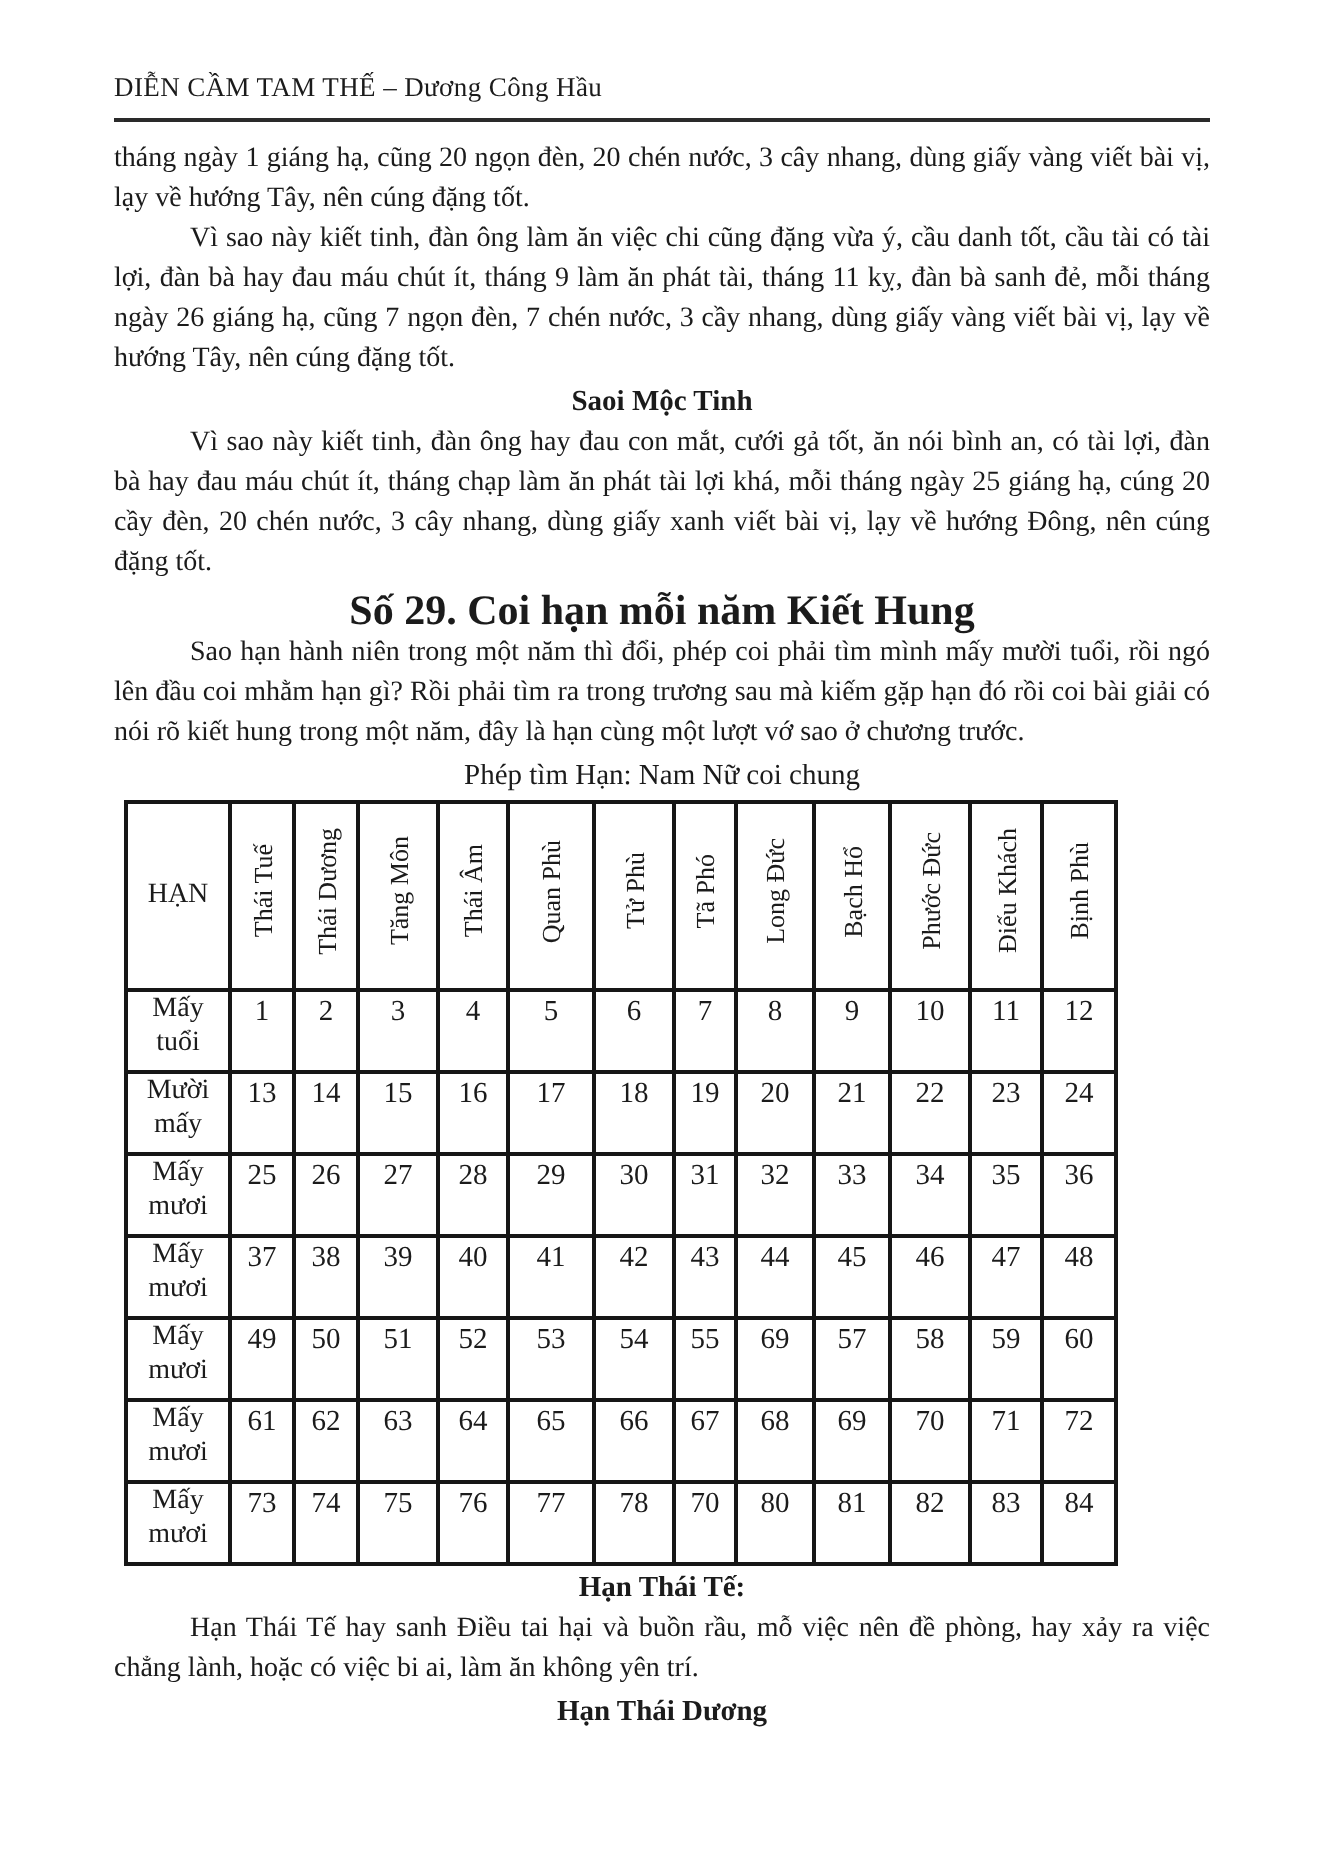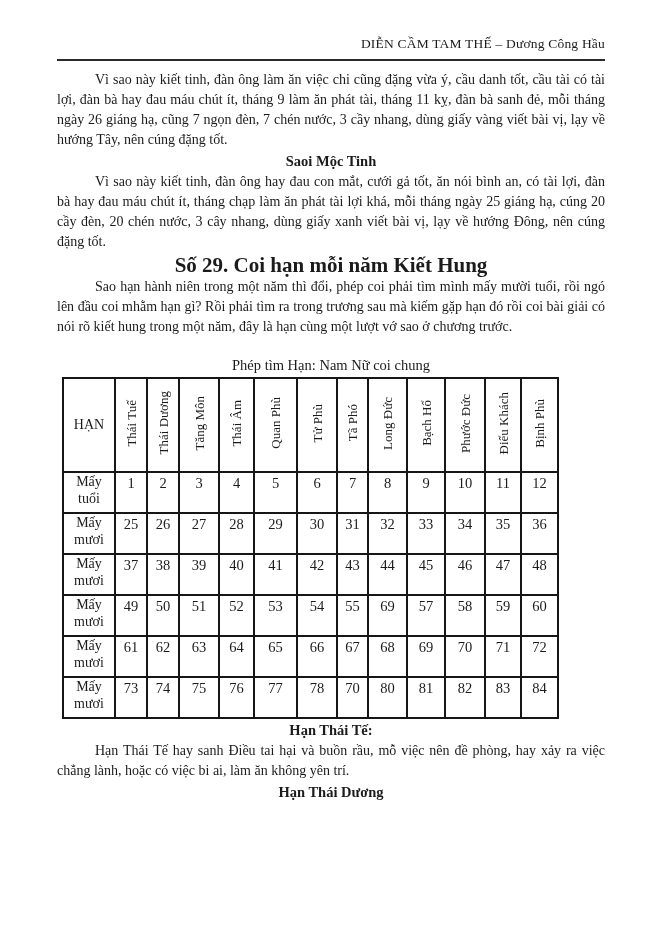--- a/index.html
+++ b/index.html
@@ -9,21 +9,21 @@
     margin:0 auto;
     background:#ffffff;
     box-sizing:border-box;
     padding:36px 56px 0 57px;
     font-family:"Liberation Serif","DejaVu Serif",serif;
     color:#1b1b1b;
     overflow:hidden;
   }
   
   .hdr{
-    display:flex;justify-content:flex-end;align-items:baseline;
+    display:flex;justify-content:space-between;align-items:baseline;
     font-size:13.5px;
     padding-bottom:7px;
     border-bottom:2px solid #2a2a2a;
   }
   .hdr-left{letter-spacing:.2px;}
   .hdr-right{display:flex;align-items:baseline;}
   .hdr-site{font-family:"Liberation Sans","DejaVu Sans",sans-serif;font-size:13px;}
   .hdr-page{margin-left:40px;font-size:13.5px;}
   
   .para{
@@ -34,21 +34,21 @@
   .indent{text-indent:38px;}
   h3.ctr{
     text-align:center;font-size:14.5px;font-weight:bold;
     margin:1px 0 1px 0;line-height:20px;
   }
   h2.ctr{
     text-align:center;font-size:21px;font-weight:bold;
     margin:2px 0 1px 0;line-height:22px;
   }
   .caption{
-    text-align:center;font-size:14.5px;line-height:20px;margin:18px 0 2px 0;
+    text-align:center;font-size:14.5px;line-height:20px;margin:1px 0 2px 0;
   }
   
   table.han{
     border-collapse:collapse;
     table-layout:fixed;
     margin-left:5px;
     width:492px;
   }
   table.han th,table.han td{
     border:2px solid #161616;
@@ -87,20 +87,21 @@
 <body>
 
 <div class="page">
 
   <div class="hdr">
     <span class="hdr-left">DIỄN CẦM TAM THẾ – Dương Công Hầu</span>
   </div>
 
   <div style="height:9px"></div>
 
+  <p class="para">tháng ngày 1 giáng hạ, cũng 20 ngọn đèn, 20 chén nước, 3 cây nhang, dùng giấy vàng viết bài vị, lạy về hướng Tây, nên cúng đặng tốt.</p>
 
 
   <p class="para indent">Vì sao này kiết tinh, đàn ông làm ăn việc chi cũng đặng vừa ý, cầu danh tốt, cầu tài có tài lợi, đàn bà hay đau máu chút ít, tháng 9 làm ăn phát tài, tháng 11 kỵ, đàn bà sanh đẻ, mỗi tháng ngày 26 giáng hạ, cũng 7 ngọn đèn, 7 chén nước, 3 cầy nhang, dùng giấy vàng viết bài vị, lạy về hướng Tây, nên cúng đặng tốt.</p>
 
   <h3 class="ctr">Saoi Mộc Tinh</h3>
 
   <p class="para indent">Vì sao này kiết tinh, đàn ông hay đau con mắt, cưới gả tốt, ăn nói bình an, có tài lợi, đàn bà hay đau máu chút ít, tháng chạp làm ăn phát tài lợi khá, mỗi tháng ngày 25 giáng hạ, cúng 20 cầy đèn, 20 chén nước, 3 cây nhang, dùng giấy xanh viết bài vị, lạy về hướng Đông, nên cúng đặng tốt.</p>
 
   <h2 class="ctr">Số 29. Coi hạn mỗi năm Kiết Hung</h2>
 
@@ -151,20 +152,35 @@
           <td>5</td>
           <td>6</td>
           <td>7</td>
           <td>8</td>
           <td>9</td>
           <td>10</td>
           <td>11</td>
           <td>12</td>
         </tr>
         <tr>
+          <th class="rl">Mười mấy</th>
+          <td>13</td>
+          <td>14</td>
+          <td>15</td>
+          <td>16</td>
+          <td>17</td>
+          <td>18</td>
+          <td>19</td>
+          <td>20</td>
+          <td>21</td>
+          <td>22</td>
+          <td>23</td>
+          <td>24</td>
+        </tr>
+        <tr>
           <th class="rl">Mấy mươi</th>
           <td>25</td>
           <td>26</td>
           <td>27</td>
           <td>28</td>
           <td>29</td>
           <td>30</td>
           <td>31</td>
           <td>32</td>
           <td>33</td>

